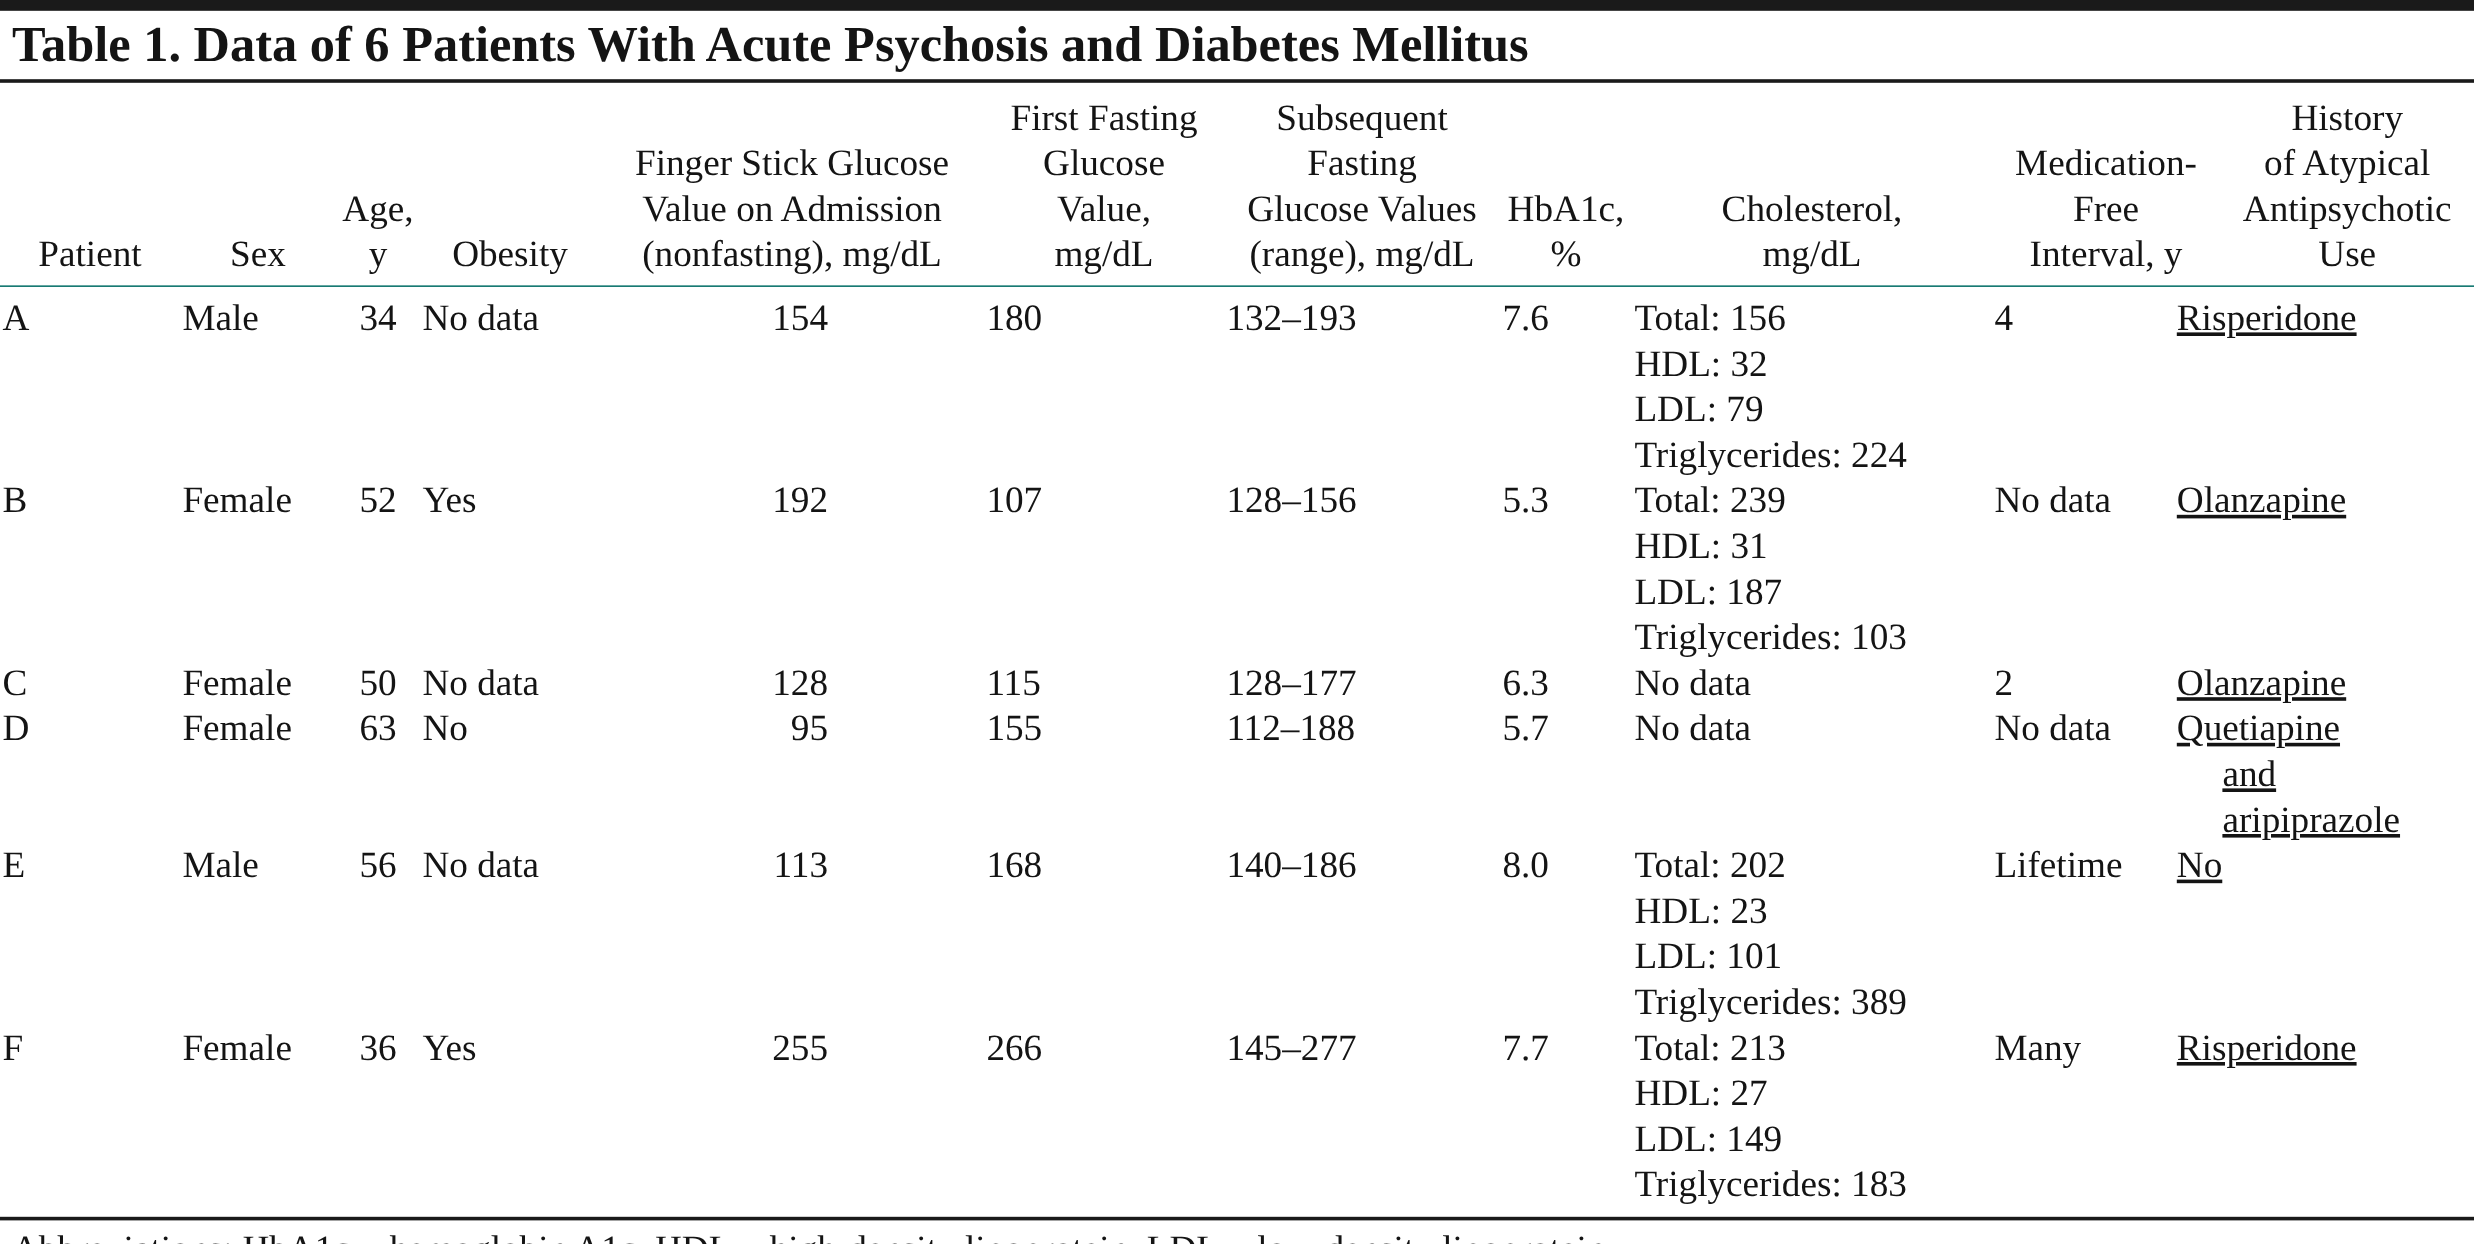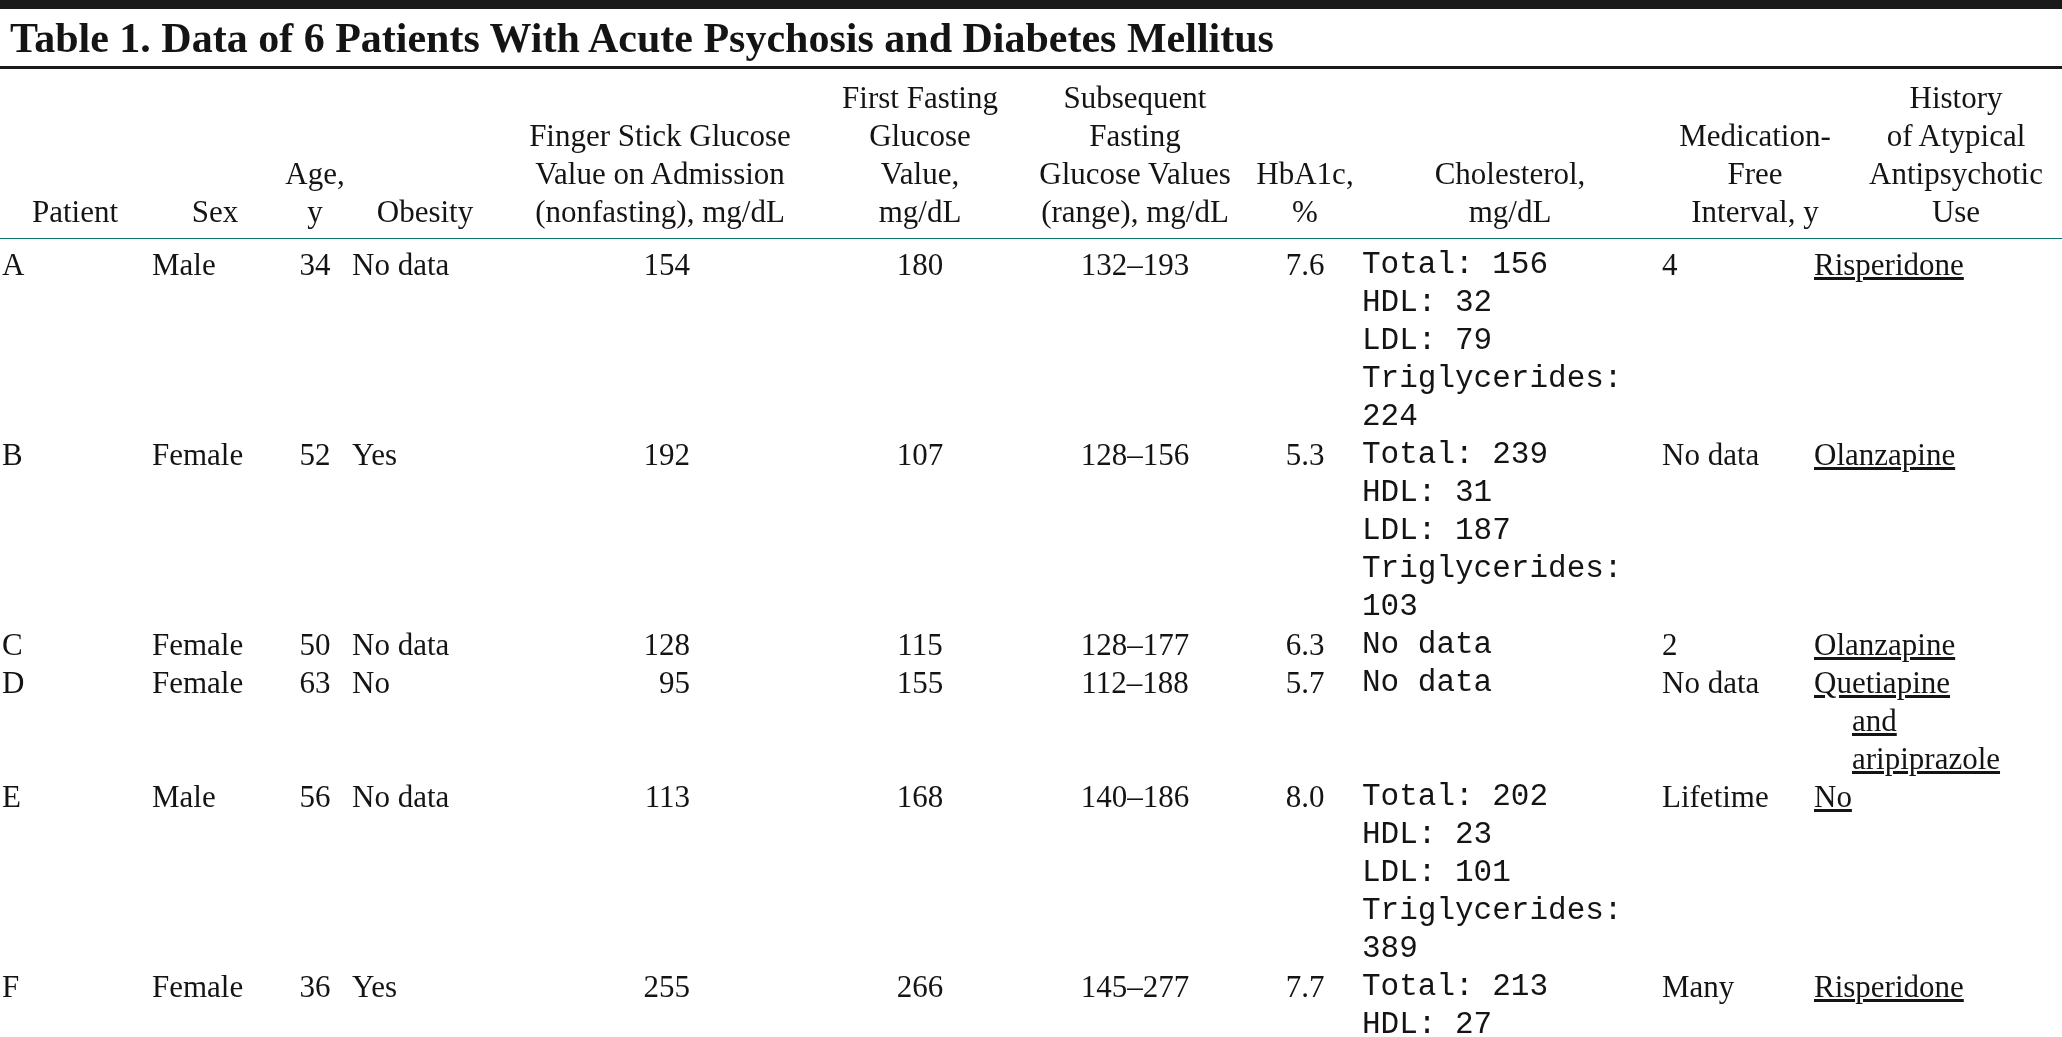--- a/index.html
+++ b/index.html
@@ -57,22 +57,22 @@
   tbody tr:last-child td { padding-bottom: 8px; }
 
   
   th.c-patient { text-align: left; padding-left: 12px; }
   td.c-patient { text-align: left; padding-left: 12px; }
   td.c-sex     { text-align: left; padding-left: 30px; }
   th.c-age, td.c-age { text-align: center; }
   td.c-obesity { text-align: left; padding-left: 15px; }
   td.c-finger  { text-align: center; }
   td.c-finger .num { display: inline-block; min-width: 60px; text-align: right; }
-  td.c-first, td.c-subsequent, td.c-hba1c { text-align: center; }
-  td.c-cholesterol { text-align: left; padding-left: 36px; font-family: Liberation Mono, monospace; }
+  td.c-first, td.c-subsequent, td.c-hba1c { }
+  td.c-cholesterol { text-align: left; padding-left: 36px; }
   td.c-medfree     { text-align: left; padding-left: 14px; }
   td.c-history     { text-align: left; padding-left: 54px; text-indent: -38px; text-decoration: underline; }
 
   .footnote-block {
     box-sizing: border-box;
     border-top: 3px solid #1a1a1a;
     border-bottom: 4px solid #1a1a1a;
     padding: 5px 10px 7px 10px;
     font-size: 31px;
     line-height: 38px;

